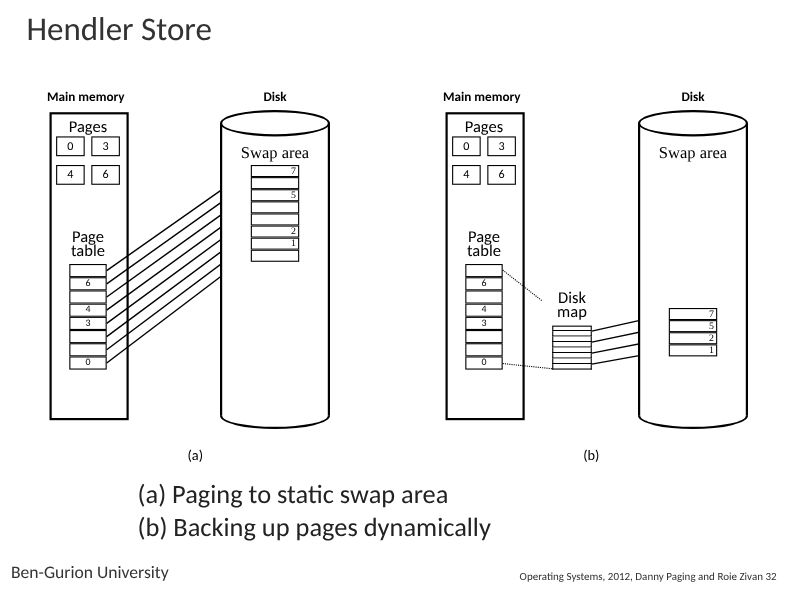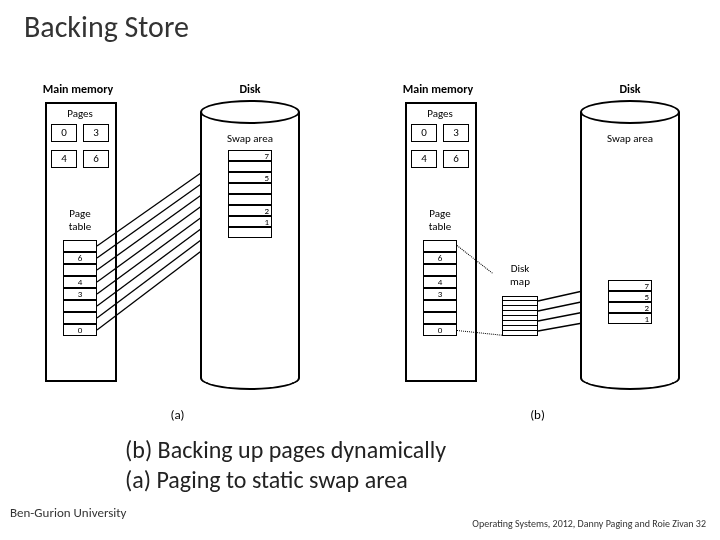--- a/index.html
+++ b/index.html
@@ -39,33 +39,34 @@
     background: #fff;
   }
   .block-label {
     position: absolute;
     font-size: 12px;
     font-weight: bold;
     text-align: center;
   }
   .sub-label {
     position: absolute;
-    font-size: 11px;
+    font-size: 15px;
     text-align: center;
   }
   .small-cell {
     position: absolute;
     border: 1px solid #000;
     font-size: 11px;
     text-align: center;
     line-height: 16px;
     background: #fff;
   }
   .disk-cylinder {
     position: absolute;
+    font-family: Liberation Serif, serif;
   }
   .ellipse-top {
     position: absolute;
     width: 100%;
     height: 24px;
     border: 2px solid #000;
     border-radius: 50%;
     background: #fff;
     top: 0;
     z-index: 2;
@@ -123,23 +124,23 @@
   .caption {
     position: absolute;
     top: 435px;
     left: 125px;
     font-size: 24px;
     line-height: 1.25;
     color: #222;
   }
   .footer-left {
     position: absolute;
-    bottom: 20px;
+    bottom: 10px;
     left: 10px;
-    font-size: 13px;
+    font-size: 16px;
     color: #333;
   }
   .footer-right {
     position: absolute;
     bottom: 10px;
     right: 14px;
     font-size: 10px;
     color: #333;
   }
   .disk-map {
@@ -160,21 +161,21 @@
   }
   .arrows-svg {
     position: absolute;
     top: 0;
     left: 0;
   }
 </style>
 </head>
 <body>
 
-<div class="title">Backing Store</div>
+<div class="title">Hendler Store</div>
 
 <div class="diagram-area">
 
   <div class="panel a">
 
     <div class="block-label" style="top:0; left:18px; width:100px">Main memory</div>
 
     <div class="memory-block" style="top:20px; left:35px; width:72px; height:280px"></div>
     <div class="sub-label" style="top:25px; left:50px; width:40px">Pages</div>
 
@@ -287,21 +288,21 @@
       <line x1="168" y1="229" x2="235" y2="215" stroke="#000" stroke-width="1.3" marker-end="url(#ah2)"></line>
       <line x1="168" y1="239" x2="235" y2="226" stroke="#000" stroke-width="1.3" marker-end="url(#ah2)"></line>
       <line x1="168" y1="249" x2="235" y2="237" stroke="#000" stroke-width="1.3" marker-end="url(#ah2)"></line>
     </svg>
 
     <div class="fig-label">(b)</div>
   </div>
 </div>
 
 <div class="caption">
+  <div>(a) Paging to static swap area</div>
   <div>(b) Backing up pages dynamically</div>
-  <div>(a) Paging to static swap area</div>
 </div>
 
 <div class="footer-left">Ben-Gurion University</div>
 <div class="footer-right">
   <span>Operating Systems, 2012, Danny Paging and Roie Zivan</span>
   <span>32</span>
 </div>
 
 </body></html>

